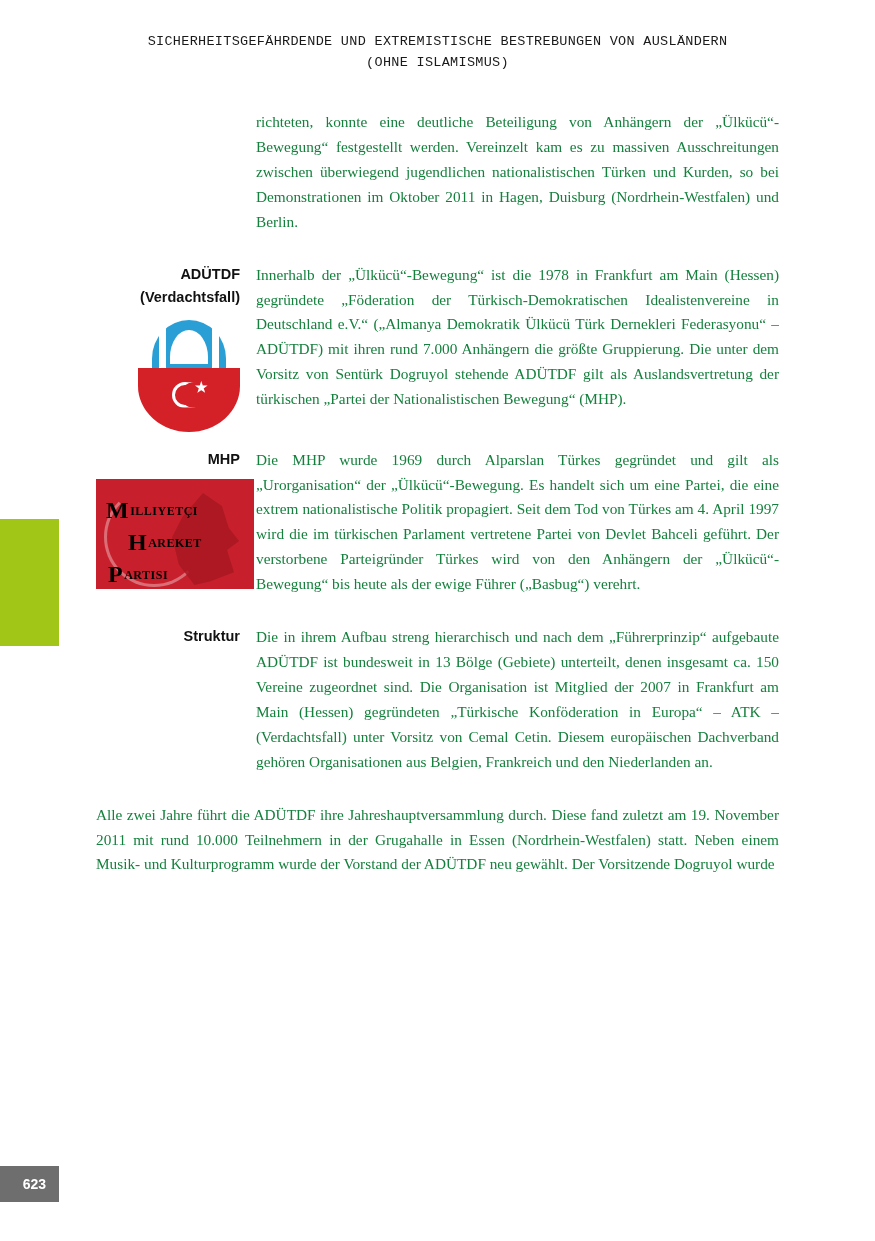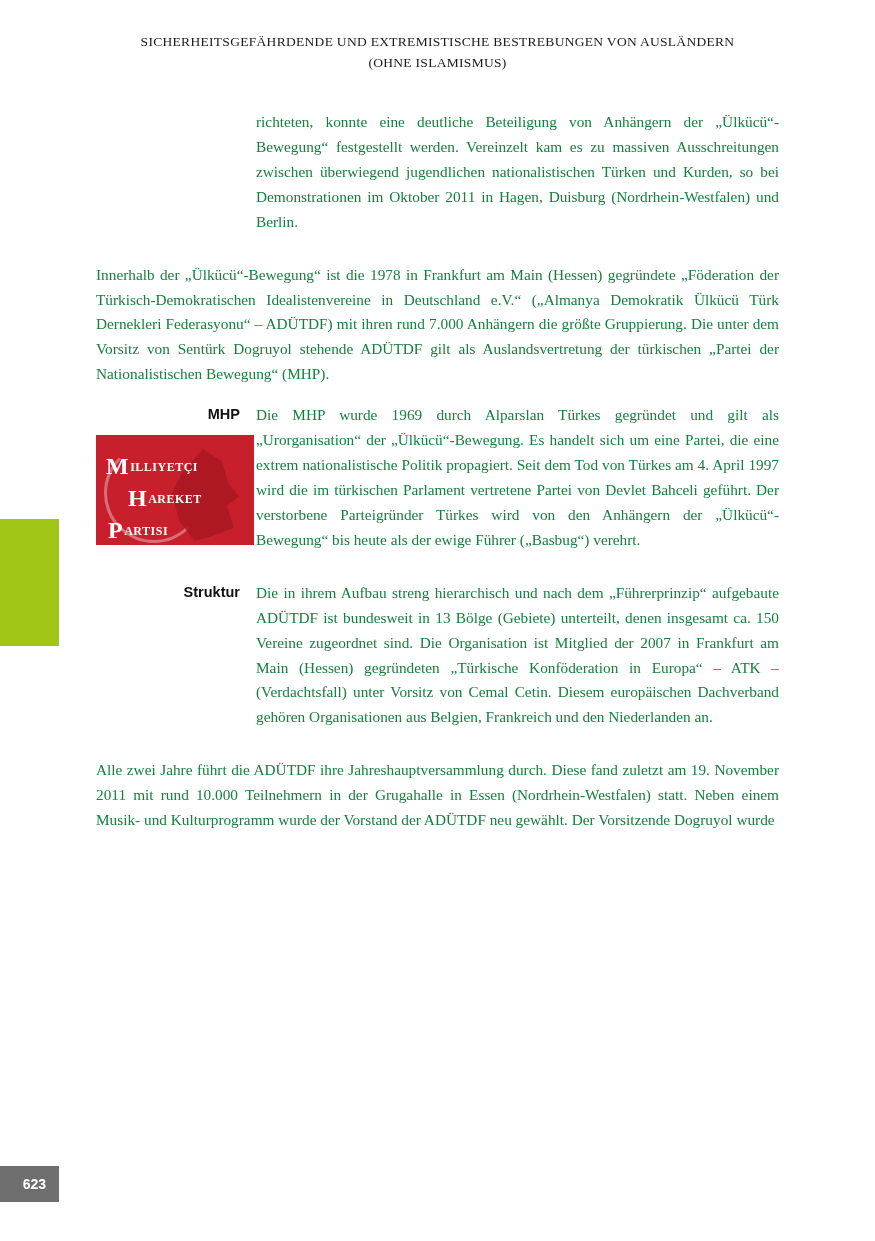--- a/index.html
+++ b/index.html
@@ -16,21 +16,21 @@
     overflow: hidden;
   }
 
   
   .page-header {
     position: absolute;
     top: 32px;
     left: 96px;
     width: 683px;
     text-align: center;
-    font-family: Liberation Serif, serif;
+    font-family: Liberation Mono, monospace;
     font-size: 13.5px;
     letter-spacing: 0.3px;
     line-height: 1.55;
     color: #1a1a1a;
   }
   .page-header .line2 { display: block; }
 
   
   .side-marker {
     position: absolute;
@@ -191,21 +191,21 @@
     left: 8px; top: 8px;
     width: 94px; height: 94px;
     border: 3px solid rgba(255,255,255,0.35);
     border-radius: 50%;
     border-right-color: transparent;
     border-top-color: transparent;
   }
   .logo-mhp .row {
     position: absolute;
     left: 10px;
-    color: #ffffff;
+    color: #000000;
     font-size: 12px;
     letter-spacing: 0.5px;
     white-space: nowrap;
   }
   .logo-mhp .row .cap {
     font-size: 24px;
     font-weight: bold;
     vertical-align: -3px;
     margin-right: 1px;
   }
@@ -232,20 +232,35 @@
   <div class="block">
     <div class="marg"></div>
     <div class="body-col">
       <p>richteten, konnte eine deutliche Beteiligung von Anhängern der „Ülkücü“-Bewegung“ festgestellt werden. Vereinzelt kam es zu massiven Ausschreitungen zwischen überwiegend jugendlichen nationalistischen Türken und Kurden, so bei Demonstrationen im Oktober 2011 in Hagen, Duisburg (Nordrhein-Westfalen) und Berlin.</p>
     </div>
   </div>
 
   <div class="spacer-md"></div>
 
   <div class="block">
+    <div class="marg">
+      <div>ADÜTDF</div>
+      <div>(Verdachtsfall)</div>
+      <div class="logo-adutdf">
+        <div class="sky"></div>
+        <div class="min-l"></div>
+        <div class="min-r"></div>
+        <div class="dome"></div>
+        <div class="red"></div>
+        <div class="crescent"></div>
+        <div class="star">
+            <span>★</span>
+          </div>
+      </div>
+    </div>
     <div class="body-col">
       <p>Innerhalb der „Ülkücü“-Bewegung“ ist die 1978 in Frankfurt am Main (Hessen) gegründete „Föderation der Türkisch-Demokratischen Idealistenvereine in Deutschland e.V.“ („Almanya Demokratik Ülkücü Türk Dernekleri Federasyonu“ – ADÜTDF) mit ihren rund 7.000 Anhängern die größte Gruppierung. Die unter dem Vorsitz von Sentürk Dogruyol stehende ADÜTDF gilt als Auslandsvertretung der türkischen „Partei der Nationalistischen Bewegung“ (MHP).</p>
     </div>
   </div>
 
   <div class="spacer-sm"></div>
 
   <div class="block">
     <div class="marg">
       <div>MHP</div>

